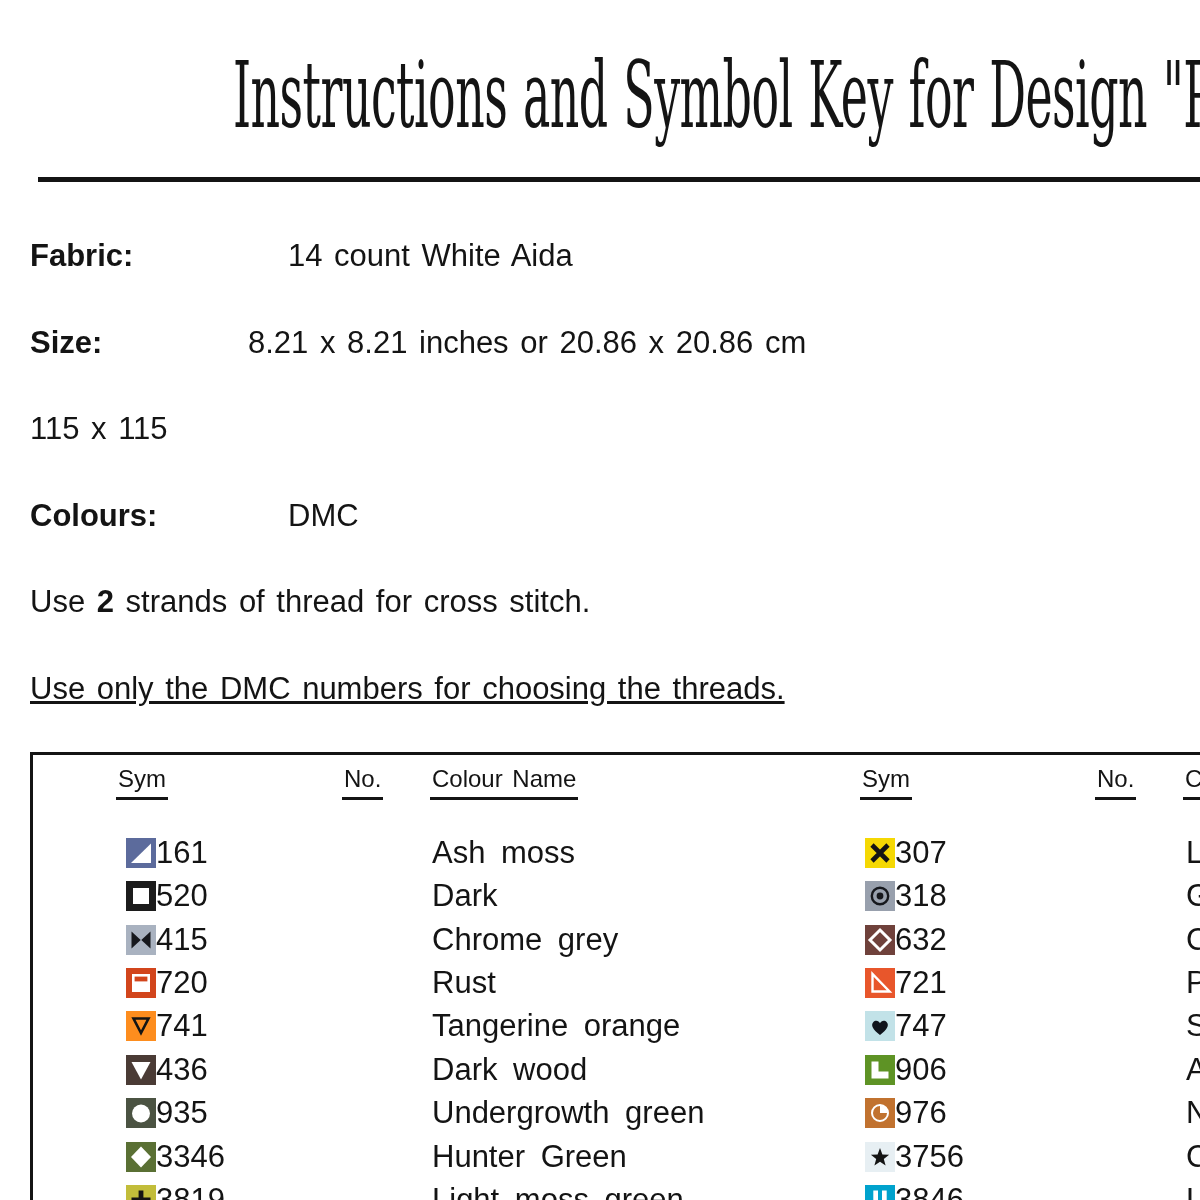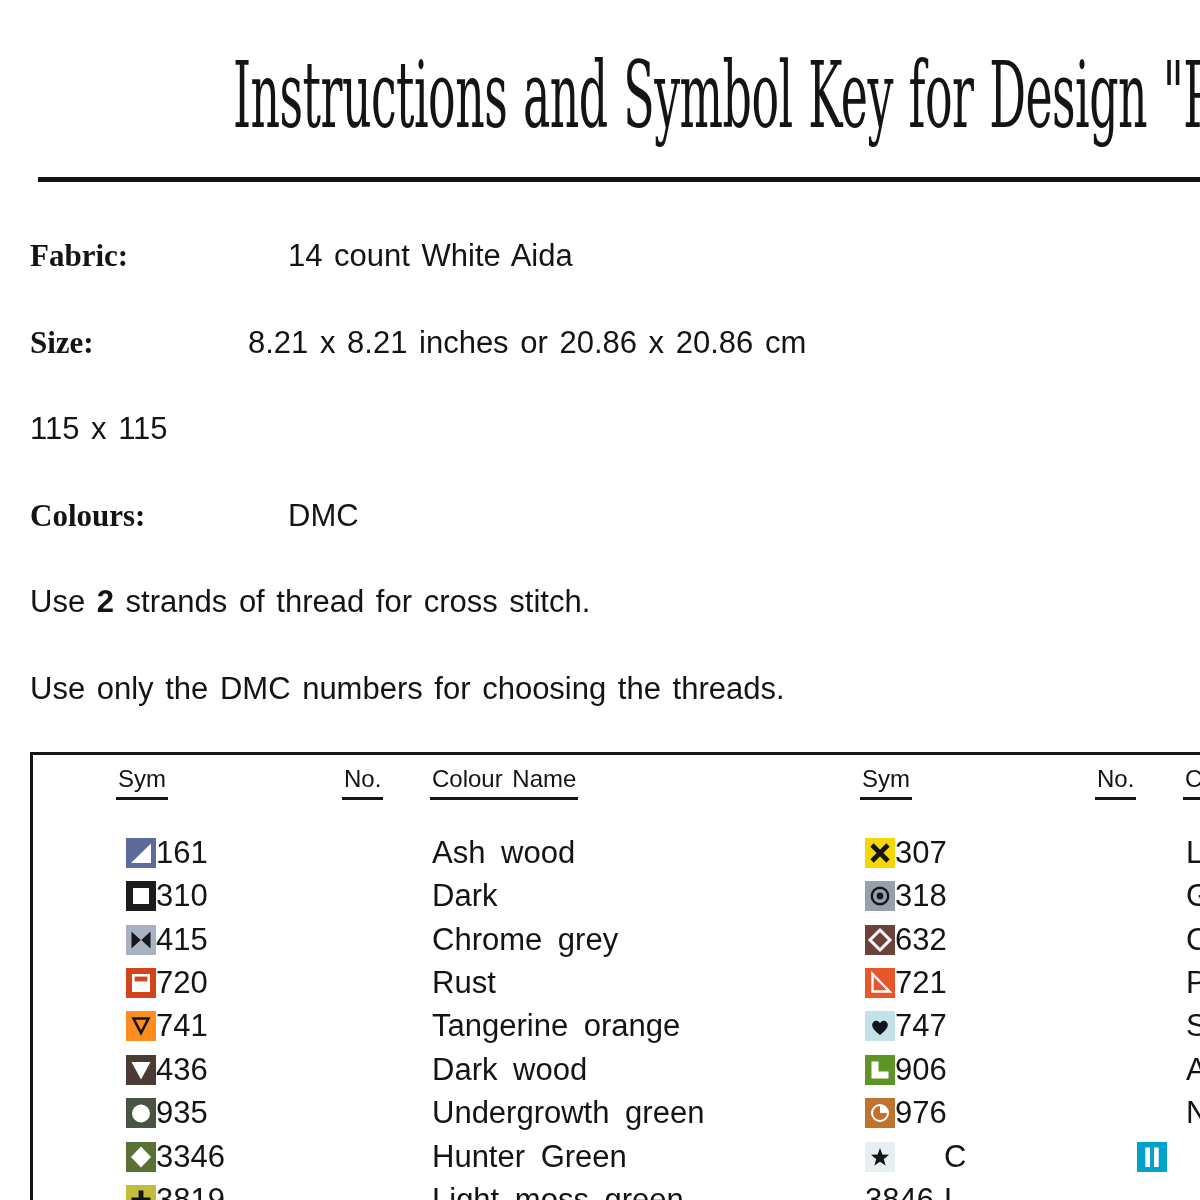--- a/index.html
+++ b/index.html
@@ -10,25 +10,25 @@
   
   .title{
     position:absolute;left:233px;top:50px;white-space:nowrap;
     font-family:"DejaVu Serif",serif;font-weight:normal;font-size:82px;line-height:1;
     transform:scale(0.56,1.12);transform-origin:0 0;letter-spacing:-1px;
   }
   .rule{position:absolute;left:38px;right:-20px;top:177px;height:5px;background:#141414;}
   
   .info{position:absolute;left:30px;top:213px;width:940px;}
   .info-row{height:86.5px;display:flex;align-items:center;font-size:31px;}
-  .info-label{font-weight:bold;width:258px;flex:0 0 258px;font-family:Liberation Serif, serif;}
+  .info-label{font-weight:bold;width:258px;flex:0 0 258px;}
   .info-row:nth-child(2) .info-label{width:218px;flex:0 0 218px;}
   .para{position:absolute;left:30px;font-size:31px;line-height:36px;white-space:nowrap;}
   .para.p1{top:584px;text-align:center;}
-  .para.p2{top:671px;}
+  .para.p2{top:671px;text-decoration:underline;}
   .para b{font-weight:bold;}
   
   .key-table{
     position:absolute;left:30px;top:752px;width:1200px;height:470px;
     border:3px solid #141414;background:#fff;
   }
   .t-inner{position:absolute;left:0;top:0;right:0;bottom:0;}
   .t-head{
     position:absolute;top:8px;font-size:24px;line-height:32px;white-space:nowrap;
   }
@@ -84,28 +84,28 @@
       <div class="t-head h-name2"><span>C</span></div>
 
       <div class="col-group col-left" id="col-left">
           <div class="sym-cell">
             <svg viewBox="0 0 30 30">
               <rect x="0" y="0" width="30" height="30" fill="#5c6b9c"></rect>
               <polygon points="5,25 25,25 25,5.5" fill="#ffffff"></polygon>
             </svg>
           </div>
           <div class="num-cell">161</div>
-          <div class="name-cell">Ash wood</div>
+          <div class="name-cell">Ash moss</div>
           <div class="sym-cell">
             <svg viewBox="0 0 30 30">
               <rect x="0" y="0" width="30" height="30" fill="#1c1c1c"></rect>
               <rect x="7" y="7" width="16" height="16" fill="#ffffff"></rect>
             </svg>
           </div>
-          <div class="num-cell">310</div>
+          <div class="num-cell">520</div>
           <div class="name-cell">Dark</div>
           <div class="sym-cell">
             <svg viewBox="0 0 30 30">
               <rect x="0" y="0" width="30" height="30" fill="#a9b2c0"></rect>
               <polygon points="5.5,6.5 14.7,15 5.5,23.5" fill="#16181d"></polygon>
               <polygon points="24.5,6.5 15.3,15 24.5,23.5" fill="#16181d"></polygon>
             </svg>
           </div>
           <div class="num-cell">415</div>
           <div class="name-cell">Chrome grey</div>
@@ -217,20 +217,21 @@
             </svg>
           </div>
           <div class="num-cell">976</div>
           <div class="name-cell">N</div>
           <div class="sym-cell">
             <svg viewBox="0 0 30 30">
               <rect x="0" y="0" width="30" height="30" fill="#e7eff3"></rect>
               <polygon points="15,6.1 17.4,12.5 24.1,12.7 18.8,16.9 20.6,23.5 15,19.7 9.4,23.5 11.2,16.9 5.9,12.7 12.6,12.5" fill="#141414"></polygon>
             </svg>
           </div>
+          <div class="num-cell">3756</div>
           <div class="name-cell">C</div>
           <div class="sym-cell">
             <svg viewBox="0 0 30 30">
               <rect x="0" y="0" width="30" height="30" fill="#00a2cd"></rect>
               <rect x="8.3" y="5.5" width="4.7" height="19.5" fill="#ffffff"></rect>
               <rect x="17" y="5.5" width="4.7" height="19.5" fill="#ffffff"></rect>
             </svg>
           </div>
           <div class="num-cell">3846</div>
           <div class="name-cell">L</div>

